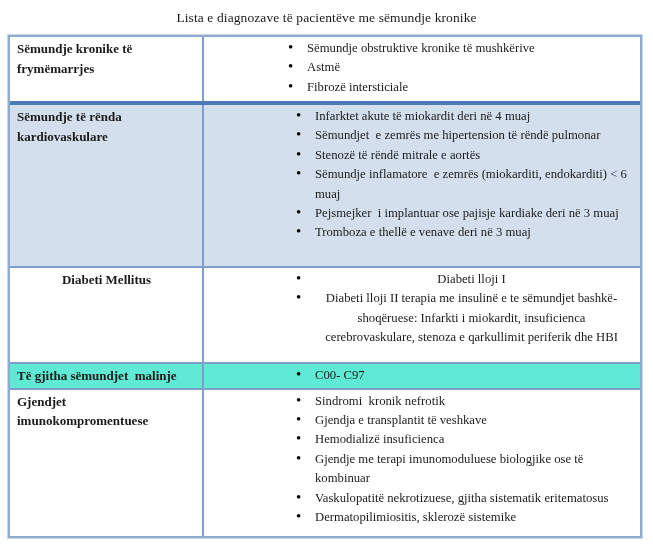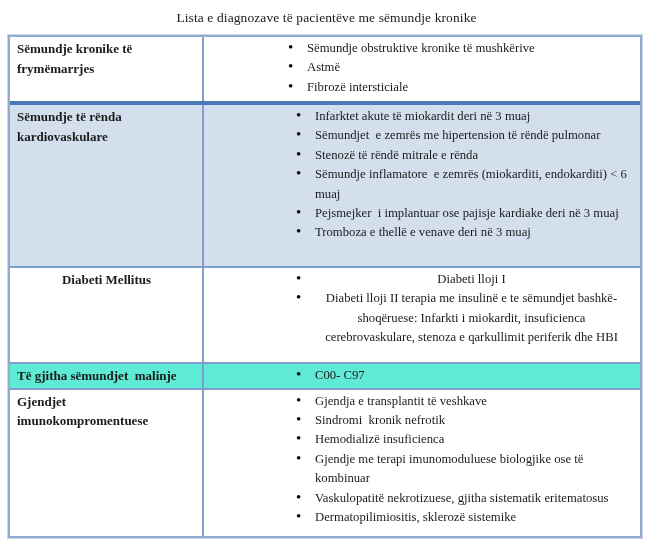--- a/index.html
+++ b/index.html
@@ -82,23 +82,23 @@
           <li>Sëmundje obstruktive kronike të mushkërive</li>
           <li>Astmë</li>
           <li>Fibrozë intersticiale</li>
         </ul>
     </div>
   </div>
     <div class="row hl">
     <div class="cat">Sëmundje të rënda kardiovaskulare</div>
     <div class="items-cell">
       <ul class="items">
-          <li>Infarktet akute të miokardit deri në 3 muaj</li>
+          <li>Infarktet akute të miokardit deri në 4 muaj</li>
           <li>Sëmundjet  e zemrës me hipertension të rëndë pulmonar</li>
-          <li>Stenozë të rëndë mitrale e rënda</li>
+          <li>Stenozë të rëndë mitrale e aortës</li>
           <li>Sëmundje inflamatore  e zemrës (miokarditi, endokarditi) &lt; 6 muaj</li>
           <li>Pejsmejker  i implantuar ose pajisje kardiake deri në 3 muaj</li>
           <li>Tromboza e thellë e venave deri në 3 muaj</li>
         </ul>
     </div>
   </div>
     <div class="row">
     <div class="cat">Diabeti Mellitus</div>
     <div class="items-cell">
       <ul class="items">
@@ -112,22 +112,22 @@
     <div class="items-cell">
       <ul class="items">
           <li>C00- C97</li>
         </ul>
     </div>
   </div>
     <div class="row">
     <div class="cat">Gjendjet imunokompromentuese</div>
     <div class="items-cell">
       <ul class="items">
+          <li>Sindromi  kronik nefrotik</li>
           <li>Gjendja e transplantit të veshkave</li>
-          <li>Sindromi  kronik nefrotik</li>
           <li>Hemodializë insuficienca</li>
           <li>Gjendje me terapi imunomoduluese biologjike ose të kombinuar</li>
           <li>Vaskulopatitë nekrotizuese, gjitha sistematik eritematosus</li>
           <li>Dermatopilimiositis, sklerozë sistemike</li>
         </ul>
     </div>
   </div>
   </div>
 
 </body></html>

